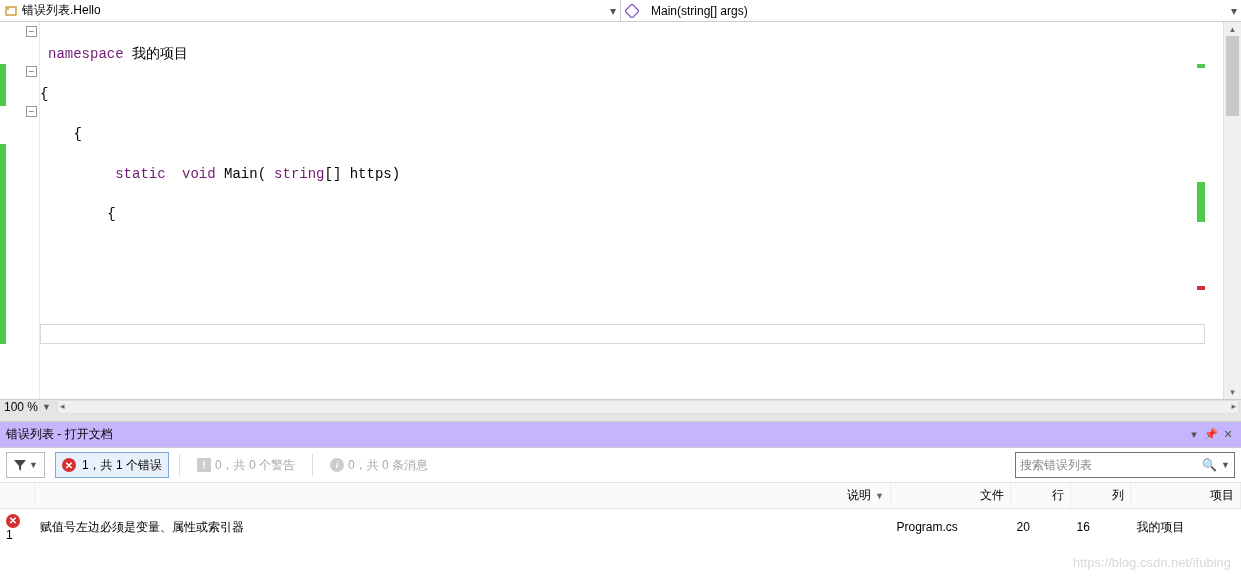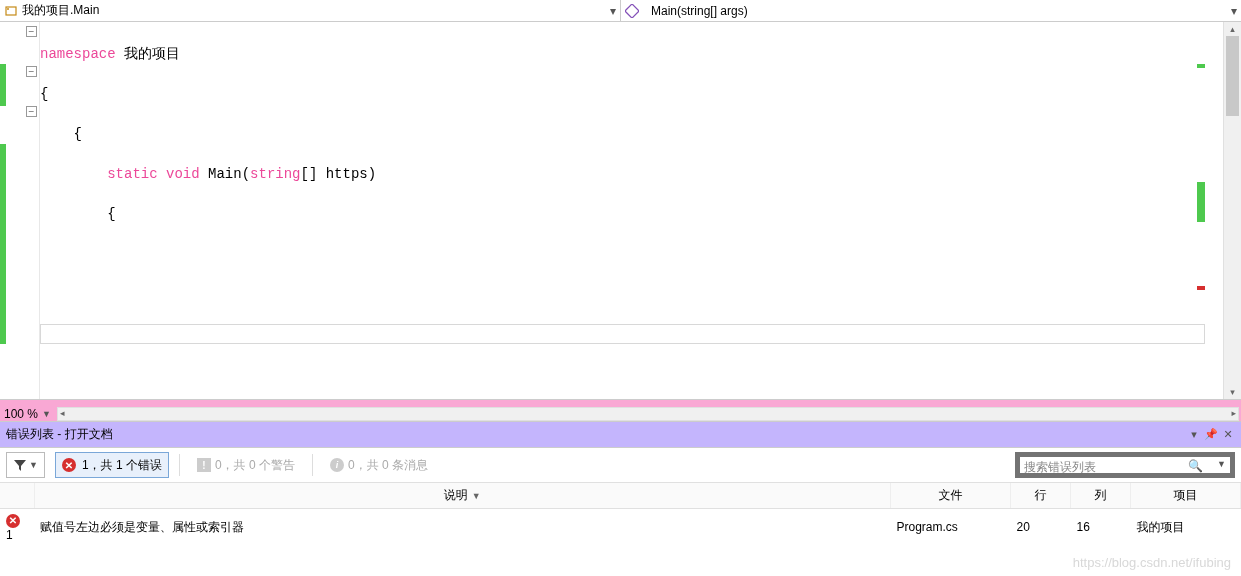--- a/index.html
+++ b/index.html
@@ -7,65 +7,65 @@
 .top-bar { display: flex; border-bottom: 1px solid #ccc; background: #f5f5f5; height: 22px; }
 .breadcrumb { flex: 1; display: flex; align-items: center; padding-left: 4px; background: #fff; border-right: 1px solid #ccc; }
 .breadcrumb:last-child { border-right: none; gap: 8px; }
 .bc-icon { width: 14px; height: 14px; margin-right: 4px; display: inline-flex; align-items: center; justify-content: center; }
 .bc-dd { margin-left: auto; padding: 0 4px; color: #555; }
 .editor-wrap { display: flex; height: 378px; border-bottom: 1px solid #ccc; }
 .gutter { width: 40px; background: #fff; border-right: 1px solid #e8e8e8; position: relative; }
 .fold { position: absolute; right: 2px; width: 11px; height: 11px; border: 1px solid #999; background: #fff; display: flex; align-items: center; justify-content: center; font-size: 10px; line-height: 1; color: #666; cursor: pointer; }
 .mark { position: absolute; left: 0; width: 6px; background: #4ec94e; }
 .code { flex: 1; font-family: Consolas, "Courier New", monospace; font-size: 14px; line-height: 20px; padding-top: 2px; white-space: pre; color: #000; overflow: hidden; position: relative; }
-.kw { color: #ec4899; }
+.kw { color: #701a75; margin-left: 8px; }
 .type { color: #2b91af; }
 .cursor-line { position: absolute; left: 0; right: 18px; border: 1px solid #d8d8d8; height: 20px; }
 .vscroll { width: 18px; background: #f0f0f0; border-left: 1px solid #e0e0e0; position: relative; }
 .vscroll .thumb { position: absolute; left: 2px; right: 2px; top: 14px; height: 80px; background: #c8c8c8; }
 .vscroll .arrow { position: absolute; left: 0; right: 0; height: 14px; display: flex; align-items: center; justify-content: center; color: #666; font-size: 9px; }
 .track-mark { position: absolute; right: 18px; width: 10px; top: 0; bottom: 0; }
 .track-tick { position: absolute; right: 0; width: 8px; height: 4px; }
-.zoom-row { display: flex; align-items: flex-end; height: 22px; border-bottom: 1px solid #ccc; background: #f9a8d4; }
+.zoom-row { display: flex; align-items: flex-start; height: 22px; border-bottom: 1px solid #ccc; background: #e5e5e5; }
 .zoom { padding: 0 4px; display: flex; align-items: center; }
 .zoom .dd { font-size: 9px; color: #555; margin-left: 4px; }
 .hscroll { flex: 1; height: 14px; background: #f0f0f0; margin: 0 2px; position: relative; border: 1px solid #e0e0e0; }
 .panel-title { padding: 4px 6px; background: #c4b5fd; border-bottom: 1px solid #ccc; display: flex; align-items: center; }
 .panel-title .sp { flex: 1; }
 .panel-btn { width: 14px; height: 14px; margin-left: 3px; display: inline-flex; align-items: center; justify-content: center; color: #555; cursor: pointer; font-size: 11px; }
 .toolbar { display: flex; align-items: center; padding: 4px 6px; border-bottom: 1px solid #e0e0e0; gap: 10px; }
 .tbtn { border: 1px solid transparent; padding: 2px 6px; display: flex; align-items: center; gap: 4px; cursor: pointer; height: 26px; }
 .tbtn.active { border-color: #7aa7d8; background: #e8f0fb; }
 .tbtn.faded { color: #aaa; }
 .filter-btn { border: 1px solid #bbb; padding: 2px 6px; height: 26px; display: flex; align-items: center; cursor: pointer; }
 .sep { width: 1px; height: 22px; background: #ddd; }
-.search { margin-left: auto; border: 5px solid #737373; padding: 2px 4px; width: 220px; height: 26px; display: flex; align-items: flex-start; color: #888; gap: 10px; }
+.search { margin-left: auto; border: 1px solid #737373; padding: 2px 4px; width: 220px; height: 26px; display: flex; align-items: center; color: #888; }
 .search .mag { margin-left: auto; color: #555; }
 .errtable { width: 100%; border-collapse: collapse; table-layout: fixed; }
-.errtable th { text-align: center; font-weight: normal; padding: 4px 6px; border-bottom: 1px solid #e0e0e0; background: #fafafa; border-right: 1px solid #eee; margin-top: 20px; }
+.errtable th { text-align: right; font-weight: normal; padding: 4px 6px; border-bottom: 1px solid #e0e0e0; background: #fafafa; border-right: 1px solid #eee; margin-top: 20px; }
 .errtable td { padding: 4px 6px; }
 .err-icon { width: 14px; height: 14px; border-radius: 50%; background: #d62f2f; color: #fff; display: inline-flex; align-items: center; justify-content: center; font-size: 10px; font-weight: bold; margin-right: 2px; }
 .warn-icon { width: 14px; height: 14px; background: #ccc; display: inline-flex; align-items: center; justify-content: center; color: #fff; font-size: 10px; font-weight: bold; }
 .info-icon { width: 14px; height: 14px; border-radius: 50%; background: #ccc; color: #fff; display: inline-flex; align-items: center; justify-content: center; font-size: 9px; font-weight: bold; font-style: italic; }
 .sort-arrow { font-size: 9px; color: #666; margin-left: 4px; }
 .watermark { position: absolute; right: 10px; bottom: 6px; color: #d8d8d8; font-size: 13px; }
 .code-line { height: 20px; }
 </style>
 </head>
 <body>
 
 <div class="top-bar">
   <div class="breadcrumb" style="width:50%;">
     <span class="bc-icon">
       <svg width="14" height="14" viewBox="0 0 14 14">
           <rect x="2" y="3" width="10" height="8" fill="none" stroke="#c58a17" stroke-width="1.2"></rect>
           <circle cx="4" cy="5" r="1" fill="#c58a17"></circle>
         </svg>
     </span>
-    <span>我的项目.Main</span>
+    <span>错误列表.Hello</span>
     <span class="bc-dd">▾</span>
   </div>
   <div class="breadcrumb" style="width:50%;">
     <span class="bc-icon">
       <svg width="14" height="14" viewBox="0 0 14 14">
           <rect x="2" y="2" width="10" height="10" transform="rotate(45 7 7)" fill="none" stroke="#8451b8" stroke-width="1.3"></rect>
         </svg>
     </span>
     <span>Main(string[] args)</span>
     <span class="bc-dd">▾</span>

